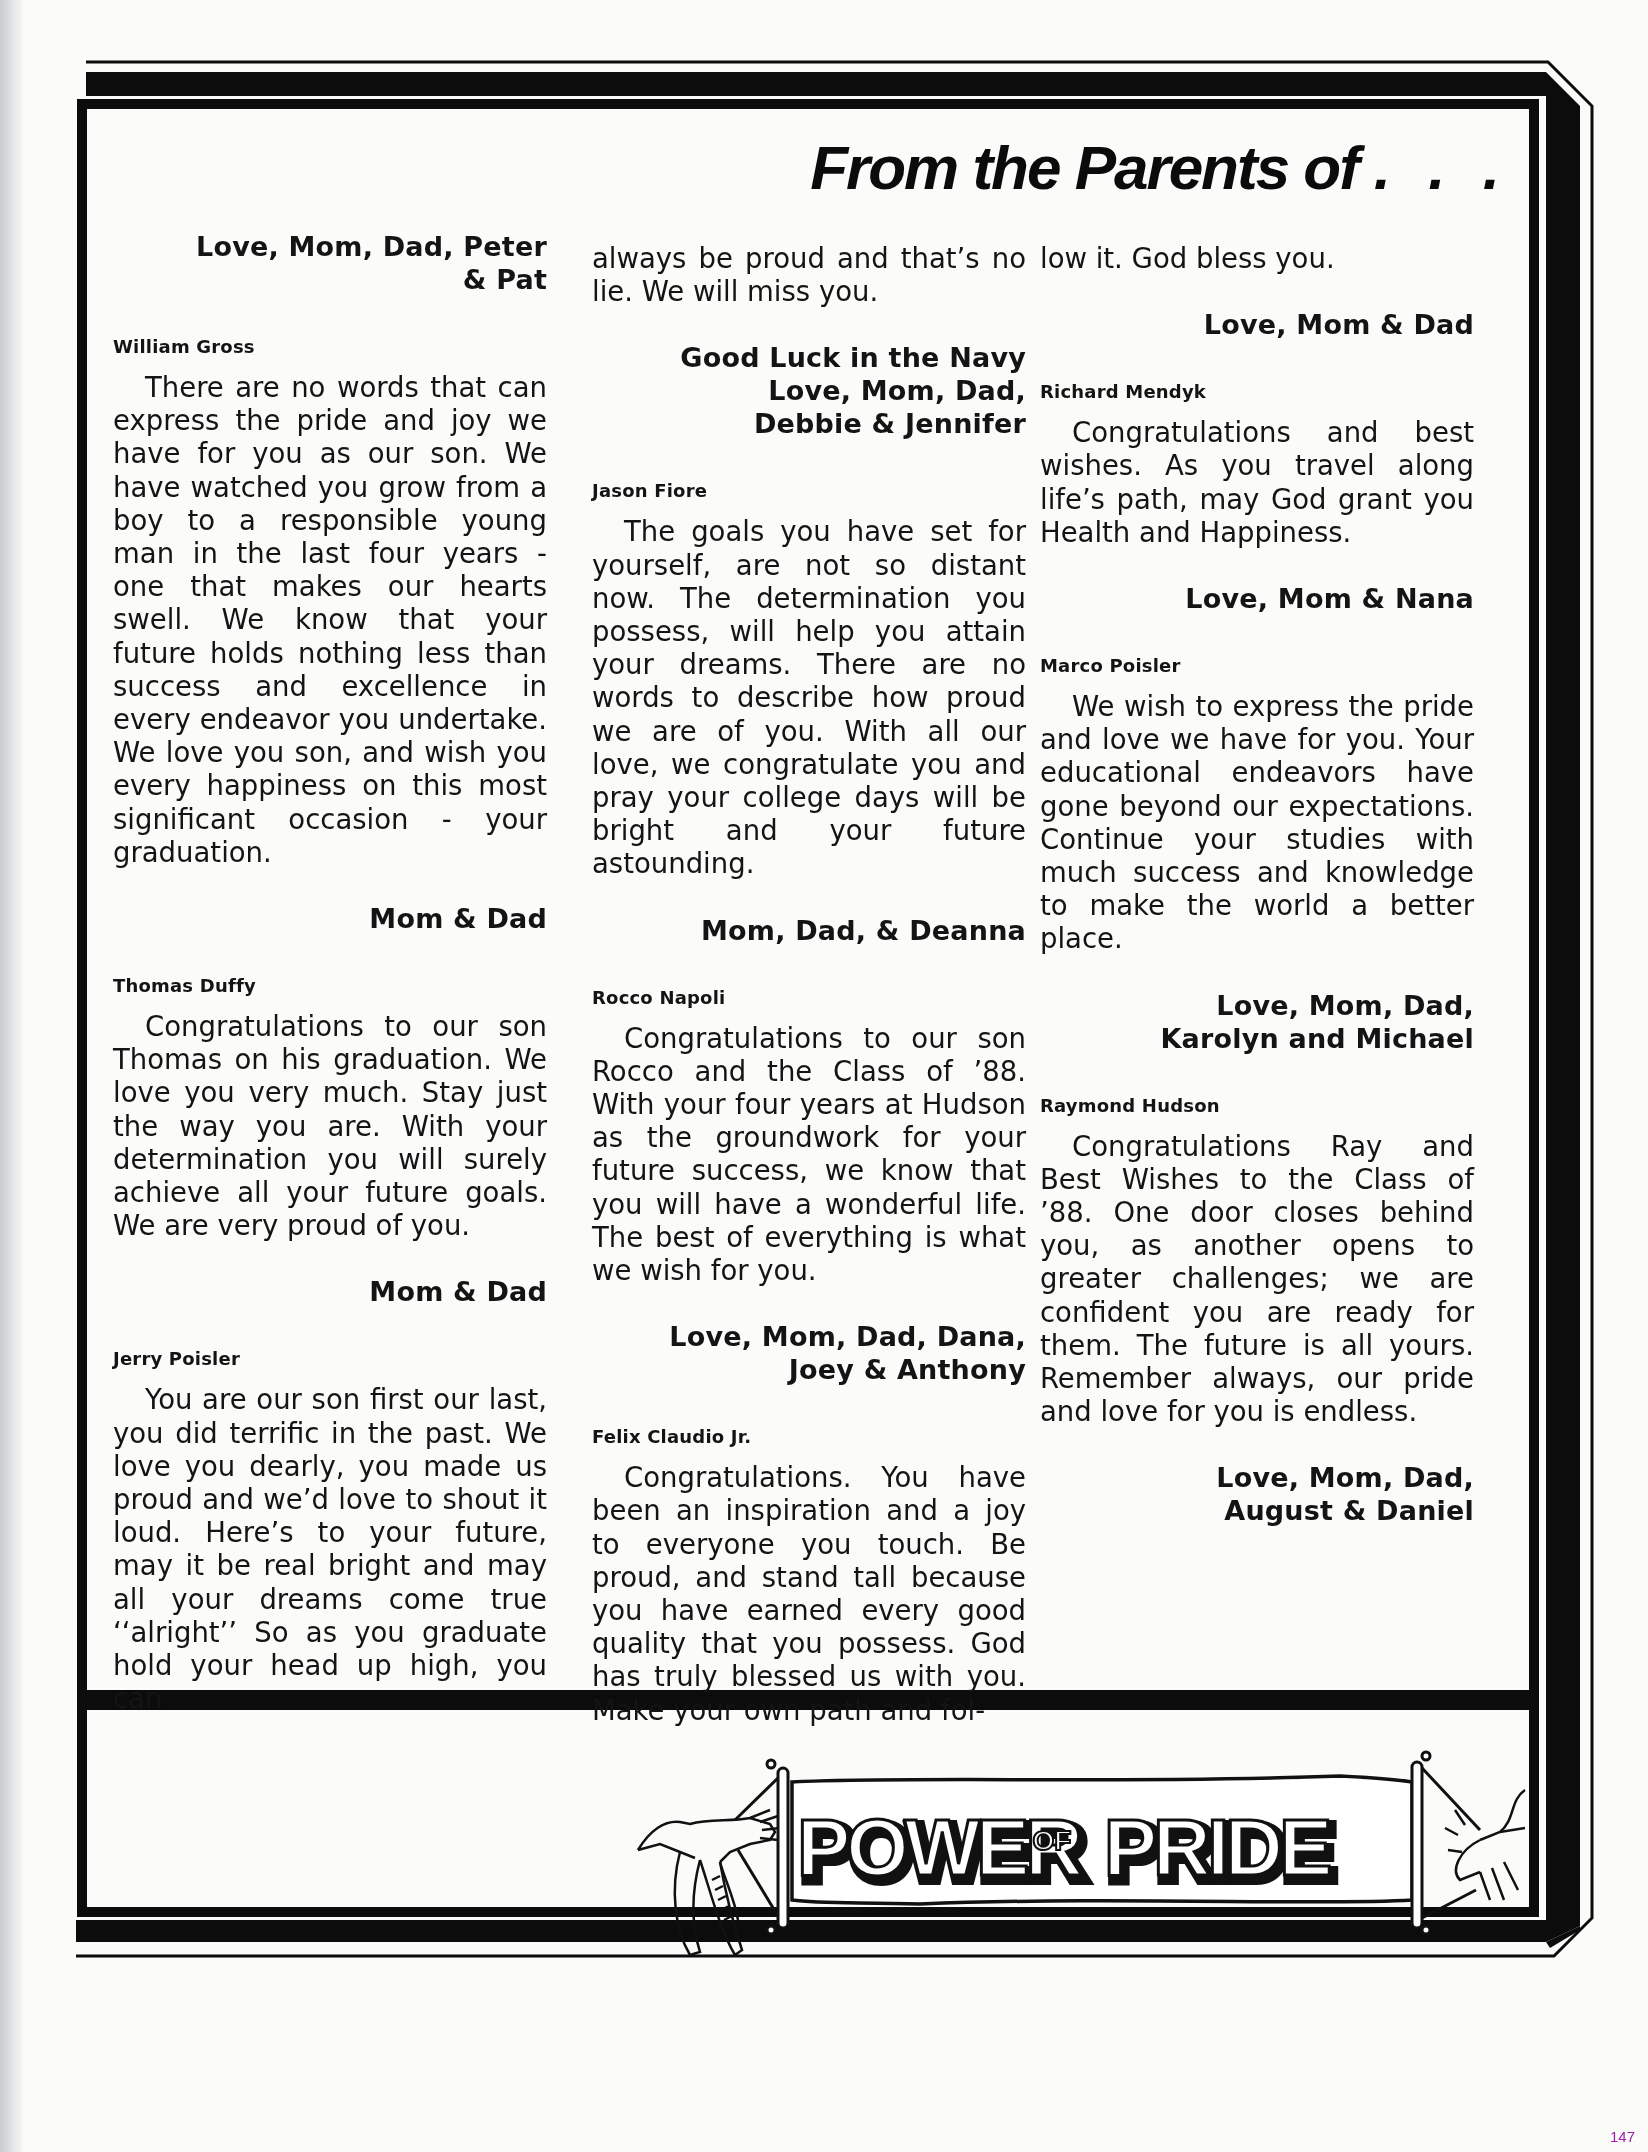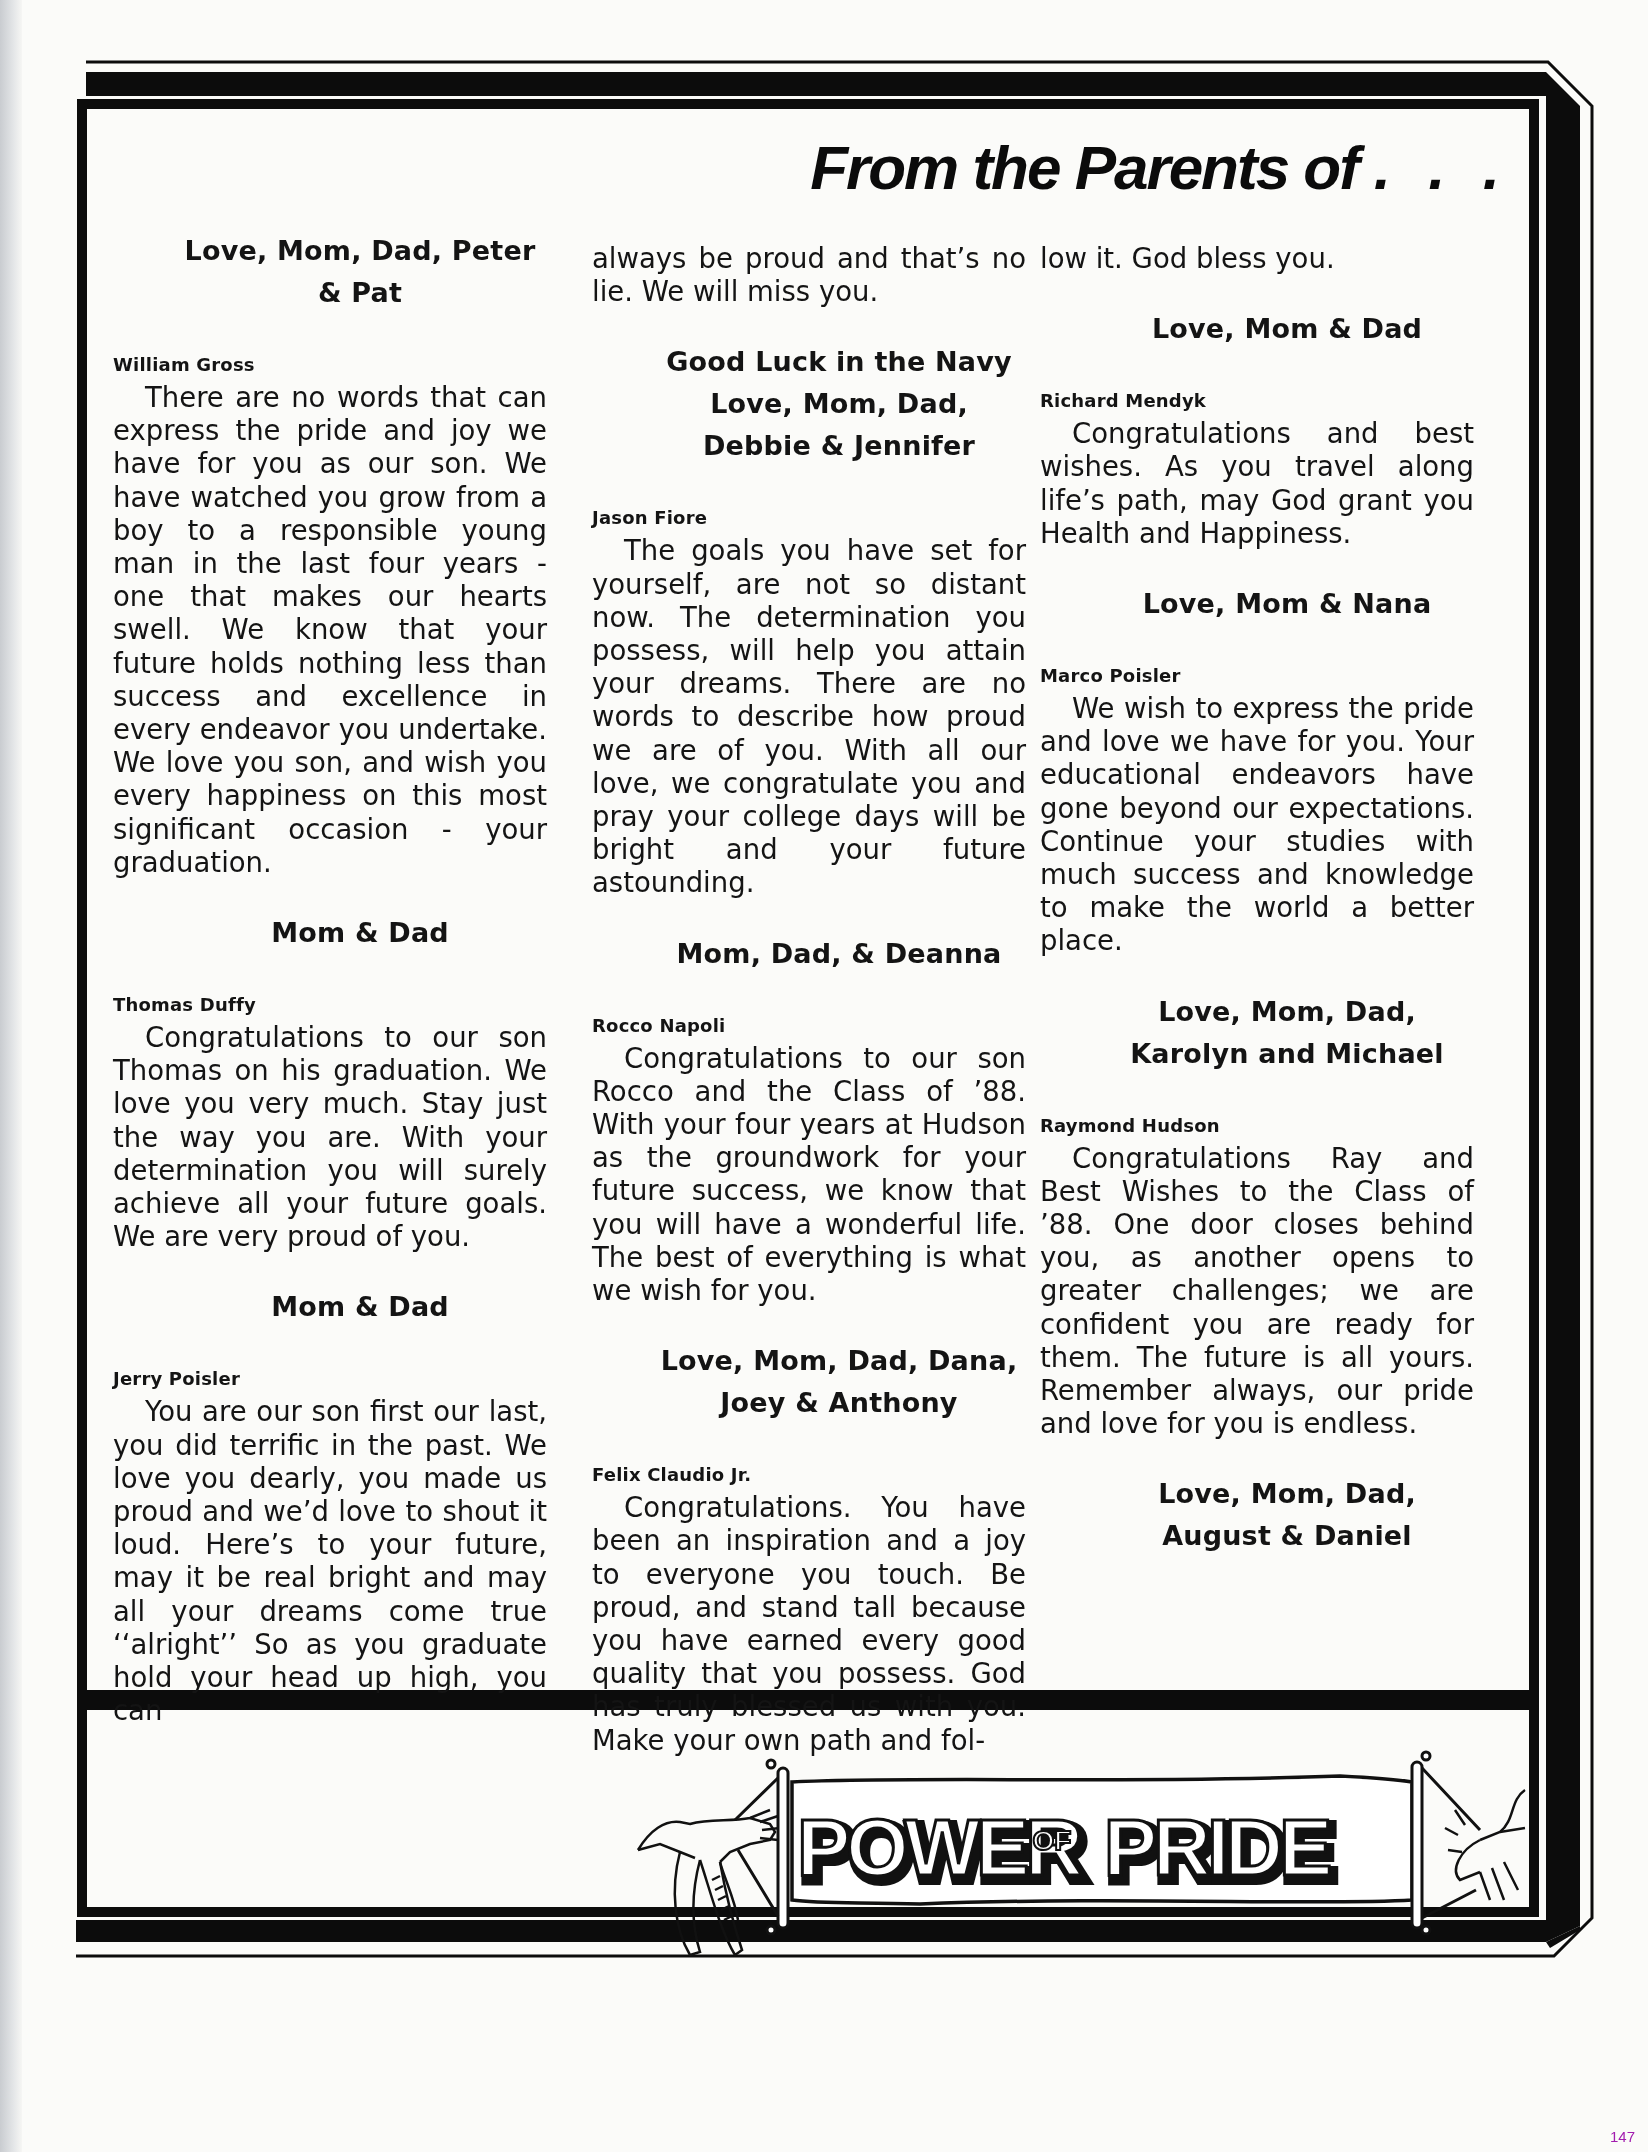--- a/index.html
+++ b/index.html
@@ -24,25 +24,25 @@
     }
     .title .dots { letter-spacing: 10px; margin-left: 16px; }
     .col {
       position: absolute; top: 108px; width: 434px;
       font-size: 27.5px; line-height: 33.2px; text-align: justify;
     }
     .col1 { left: 3px; }
     .col2 { left: 482px; }
     .col3 { left: 930px; }
     .sig {
-      font-weight: bold; font-size: 27px; line-height: 42px; text-align: center;
+      font-weight: bold; font-size: 27px; line-height: 33px; text-align: right;
       padding-left: 60px; margin: 0 0 34px 0; letter-spacing: 0.2px;
     }
     .name { font-weight: bold; font-size: 18px; line-height: 33px; text-align: left; letter-spacing: 0.2px; }
-    .msg { margin: 0 0 33px 0; text-indent: 32px; }
+    .msg { margin: 8px 0 33px 0; text-indent: 32px; }
     .cont { margin: 12px 0 33px 0; }
     .banner-wrap { position: absolute; left: 620px; top: 1740px; width: 920px; height: 260px; }
     .page-number {
       position: absolute; left: 1610px; top: 2128px; font-size: 15px;
       font-family: "Liberation Sans", sans-serif; color: #a21caf;
     }
   </style>
 </head>
 <body>
 

